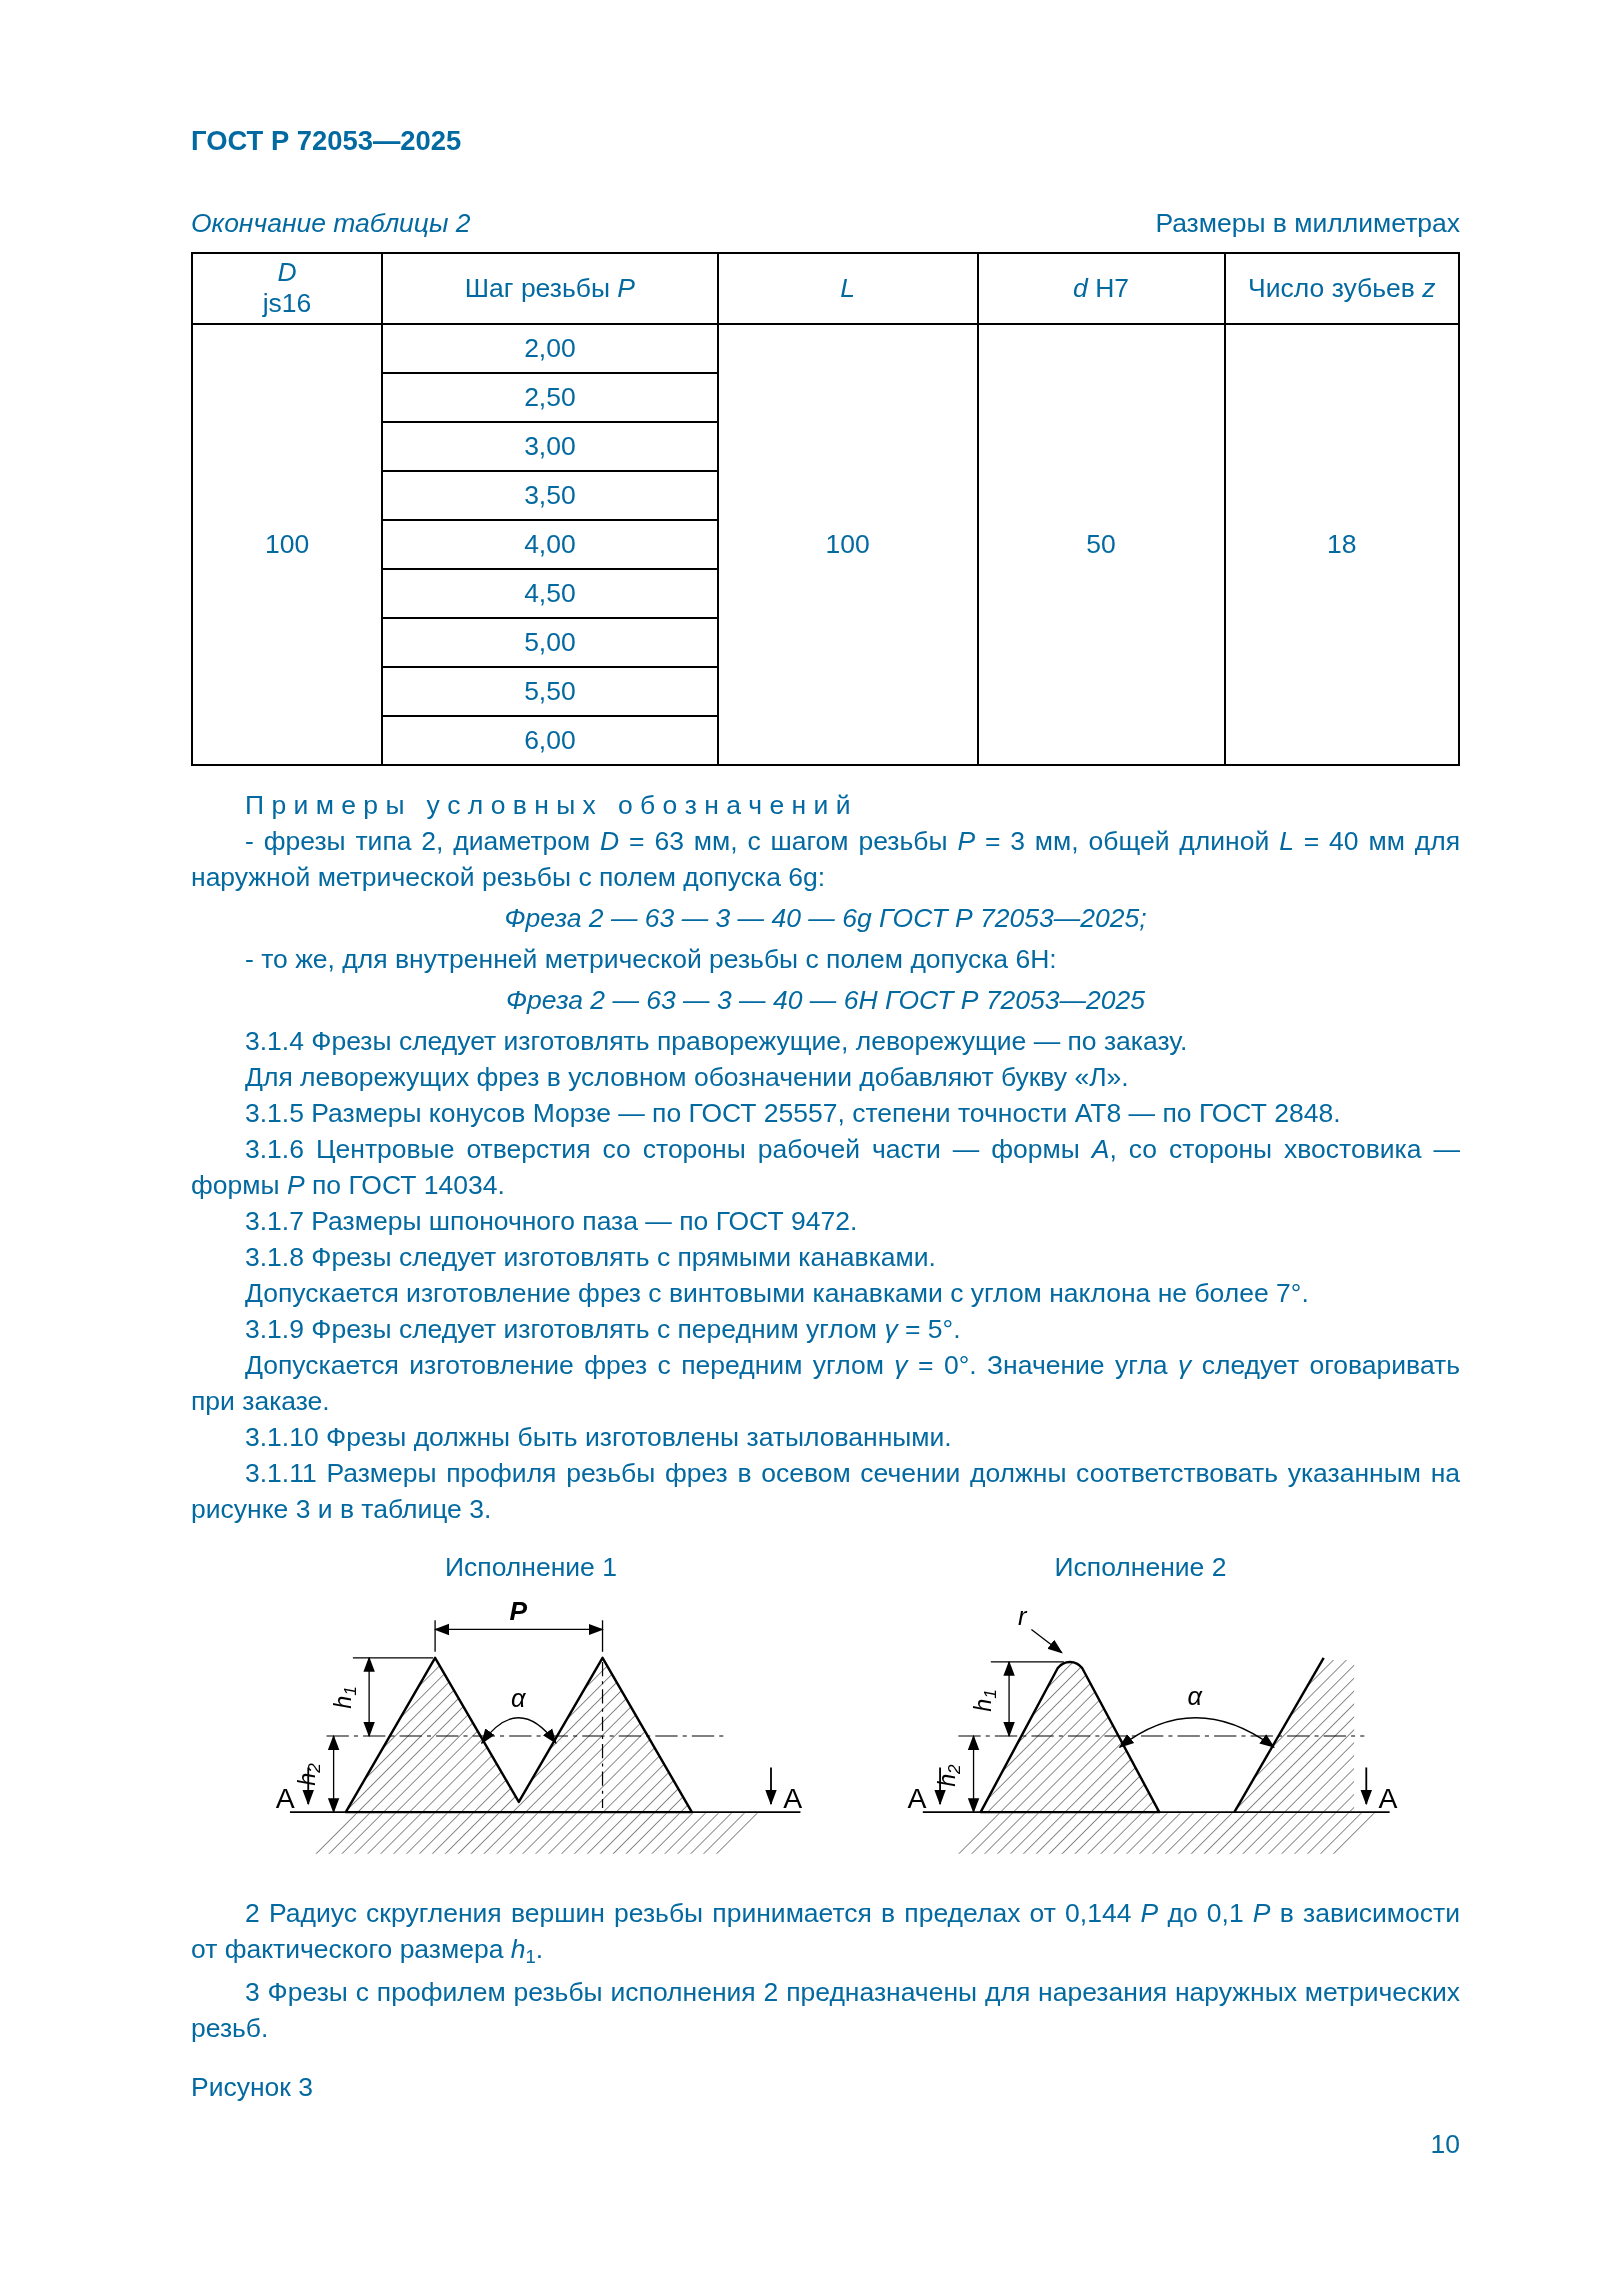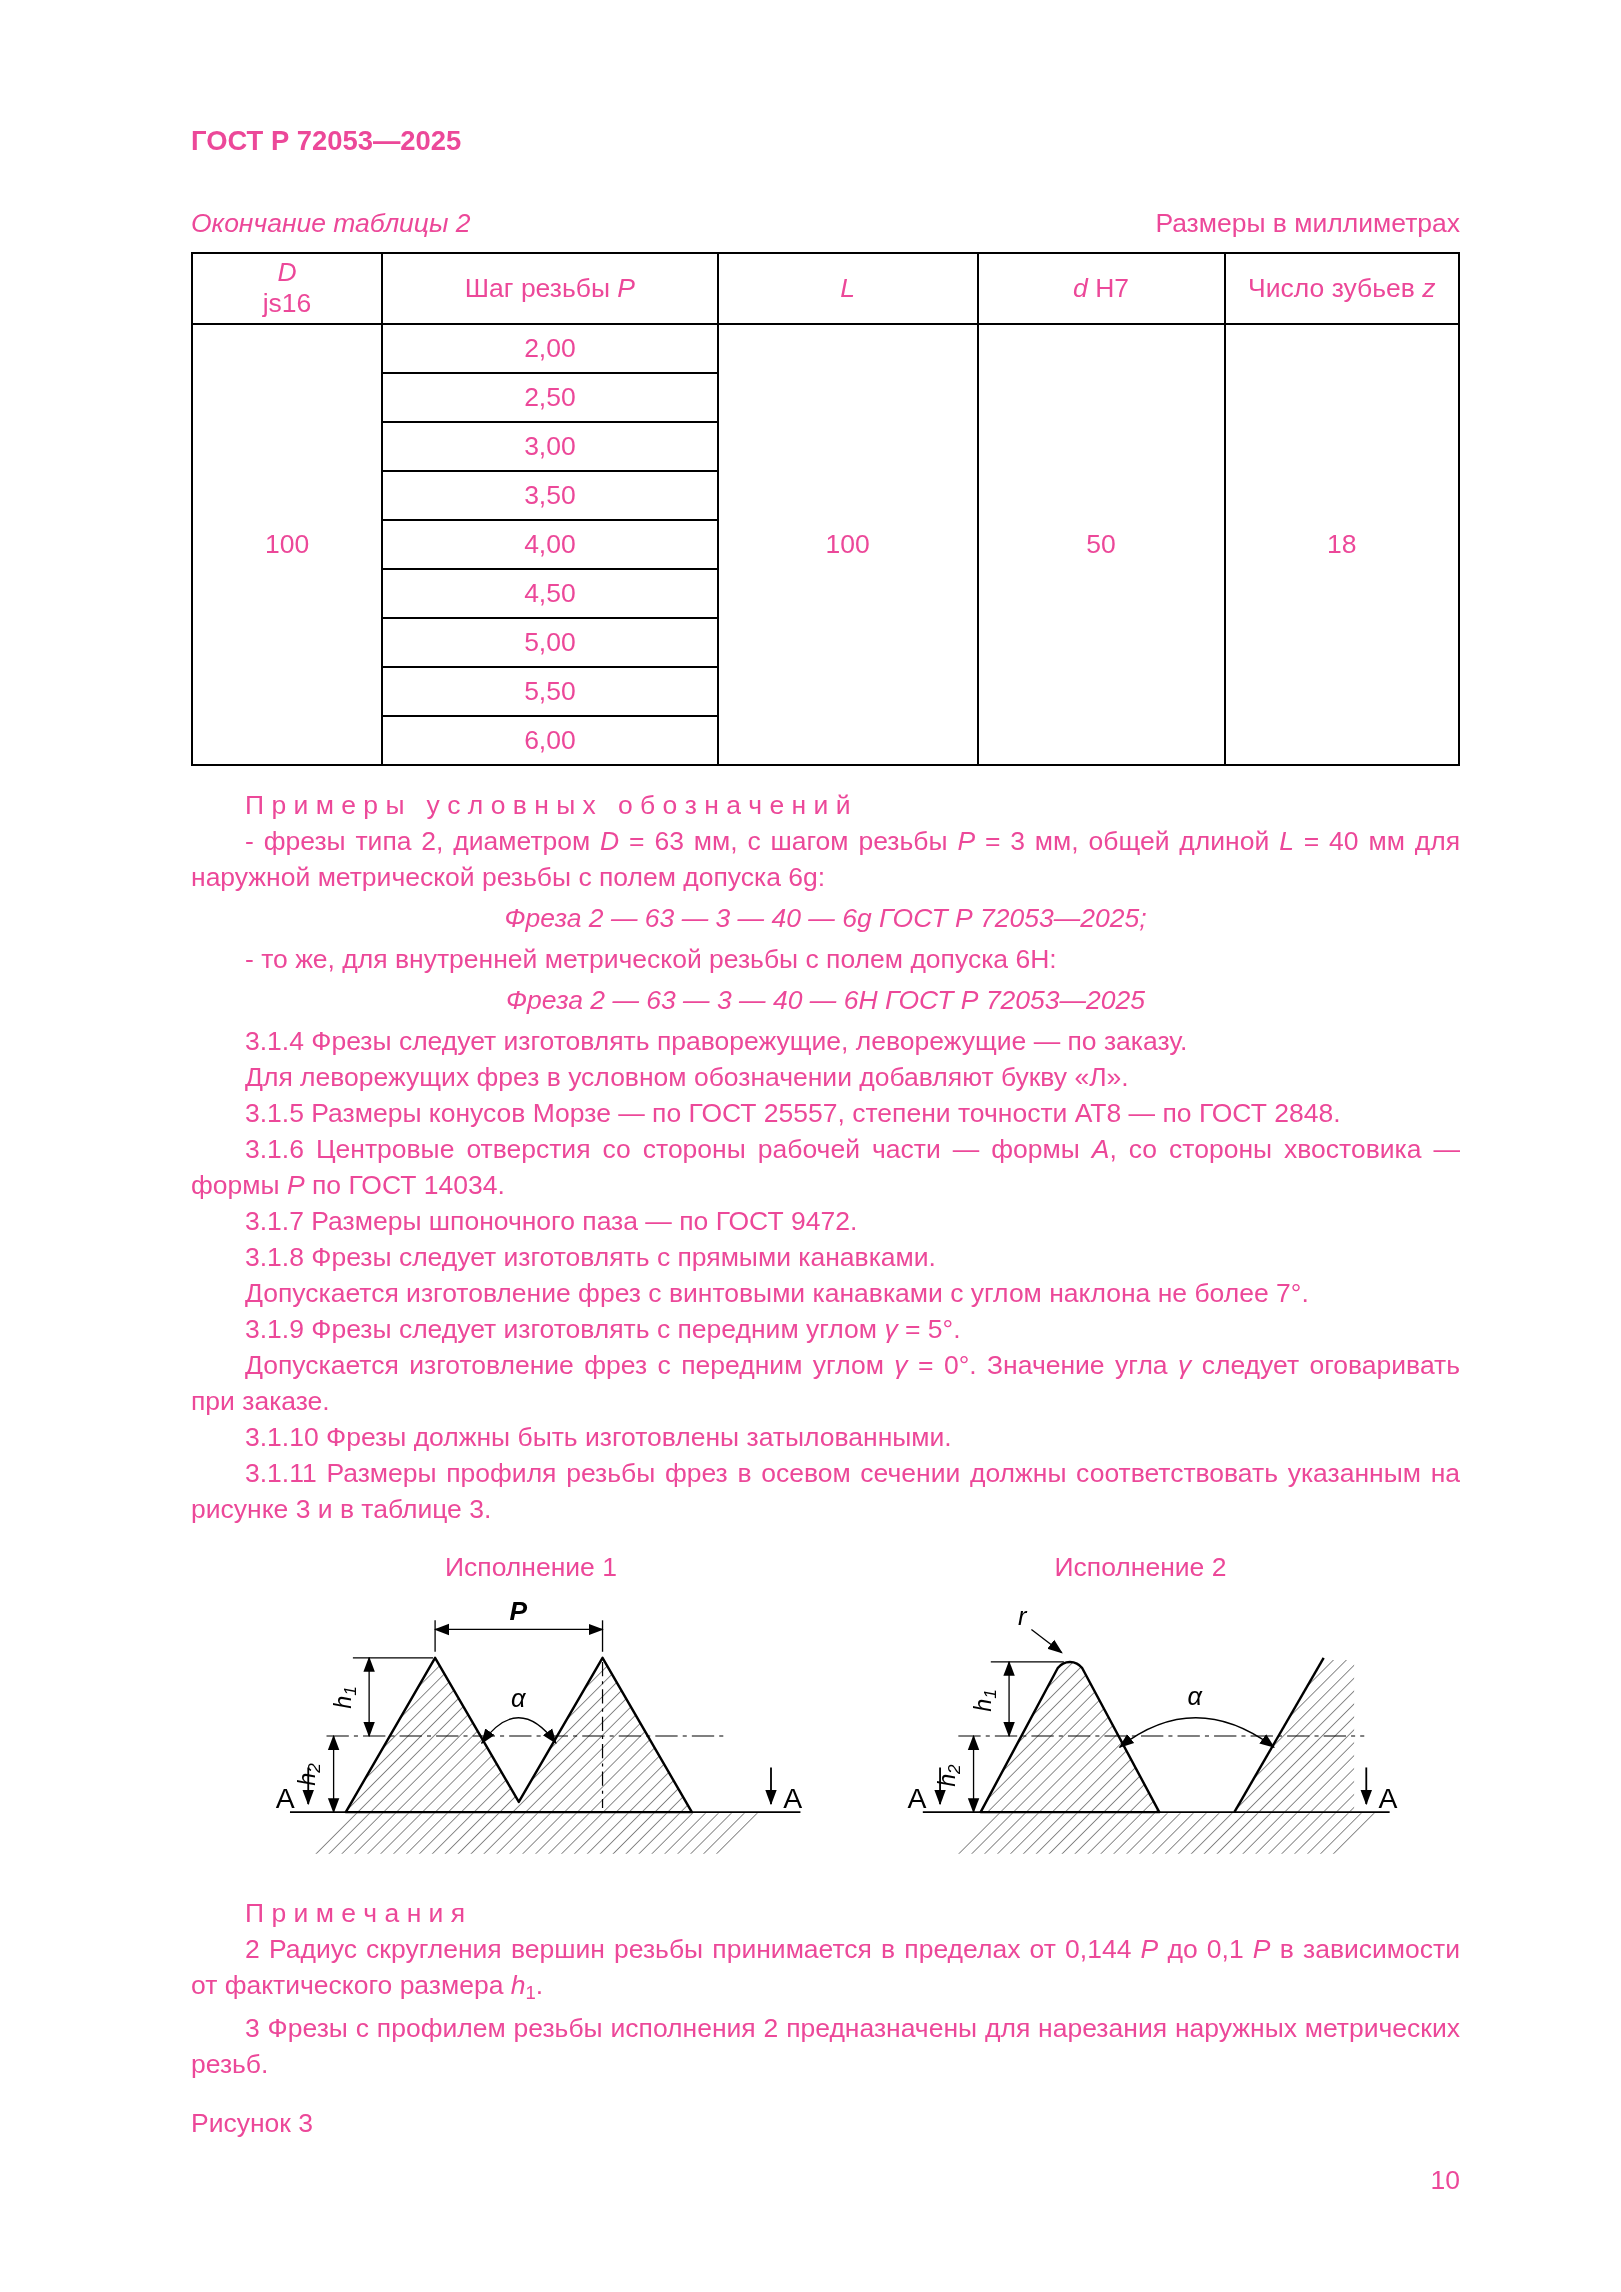--- a/index.html
+++ b/index.html
@@ -4,21 +4,21 @@
 <title>ГОСТ Р 72053—2025 — стр. 10</title>
 <style>
   html,body { margin:0; padding:0; background:#ffffff; }
   .page {
     position:relative;
     width:1621px; height:2225px;
     background:#fff;
     box-sizing:border-box;
     padding:125px 161px 0 191px;
     font-family:"Liberation Sans", sans-serif;
-    color:#ec4899;
+    color:#0369a1;
     overflow:hidden;
   }
   .doc-header { font-size:27.4px; font-weight:bold; margin:0 0 51px 0; }
   .caption-row { display:flex; justify-content:space-between; align-items:flex-end; font-size:26.5px; margin-bottom:12.7px;gap:16px; }
   .caption-left { font-style:italic; }
 
   table.gost { border-collapse:collapse; width:100%; border:2.9px solid #000; }
   table.gost th, table.gost td {
     border:2px solid #000; font-size:26.5px; font-weight:normal;
     text-align:center; vertical-align:middle; padding:2px 7.8px;
@@ -203,21 +203,20 @@
         <line x1="62" y1="166" x2="62" y2="202" stroke="#000" stroke-width="1.8" marker-end="url(#arr2)"></line>
         <text x="30" y="206" font-size="28">A</text>
         <line x1="482" y1="166" x2="482" y2="202" stroke="#000" stroke-width="1.8" marker-end="url(#arr2)"></line>
         <text x="494" y="206" font-size="28">A</text>
       </svg>
     </div>
 
   </div>
 
   <div class="notes">
-    <p class="para spaced">П р и м е ч а н и я</p>
     <p class="para"><span>2 Радиус скругления вершин резьбы принимается в пределах от 0,144 </span><span class="it">P</span><span> до 0,1 </span><span class="it">P</span><span> в зависимости от фактического размера </span><span class="it">h</span><span class="sb">1</span><span>.</span></p>
     <p class="para"><span>3 Фрезы с профилем резьбы исполнения 2 предназначены для нарезания наружных метрических резьб.</span></p>
   </div>
 
   <p class="figure-caption">Рисунок 3</p>
 
   <p class="page-number">10</p>
 
 </div>
 

